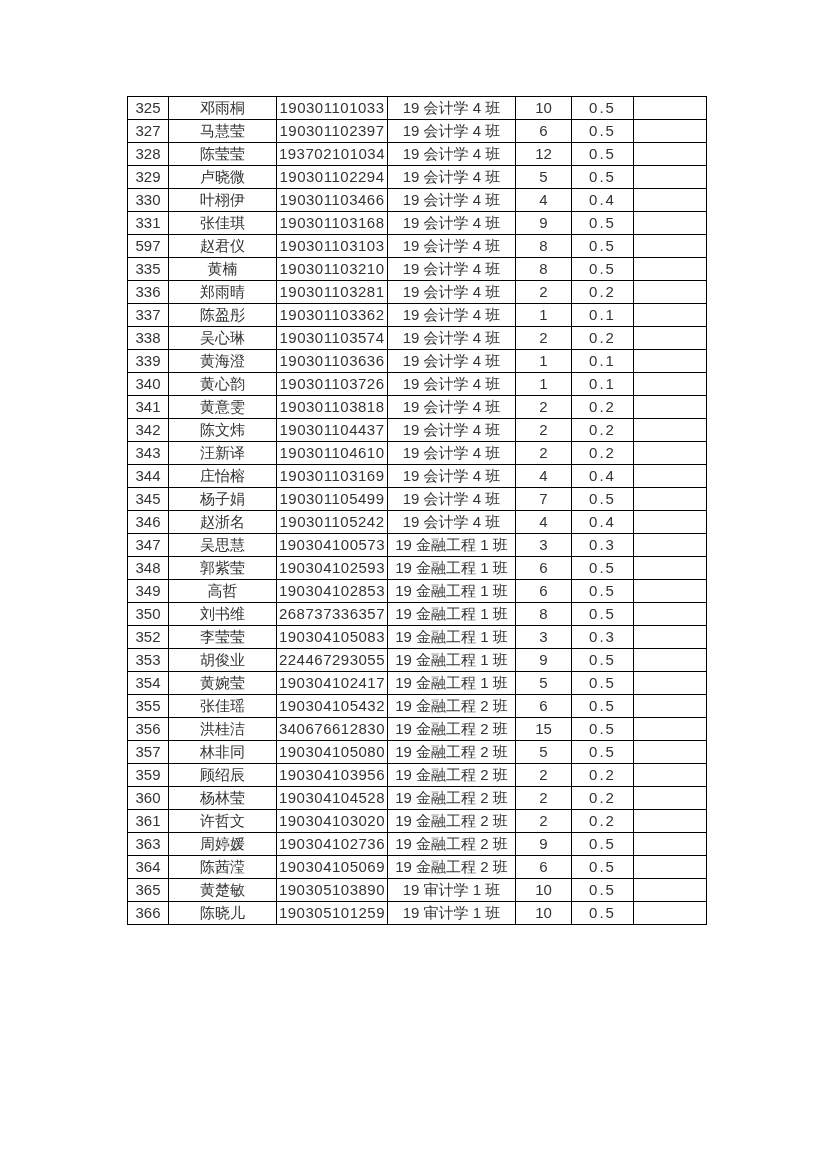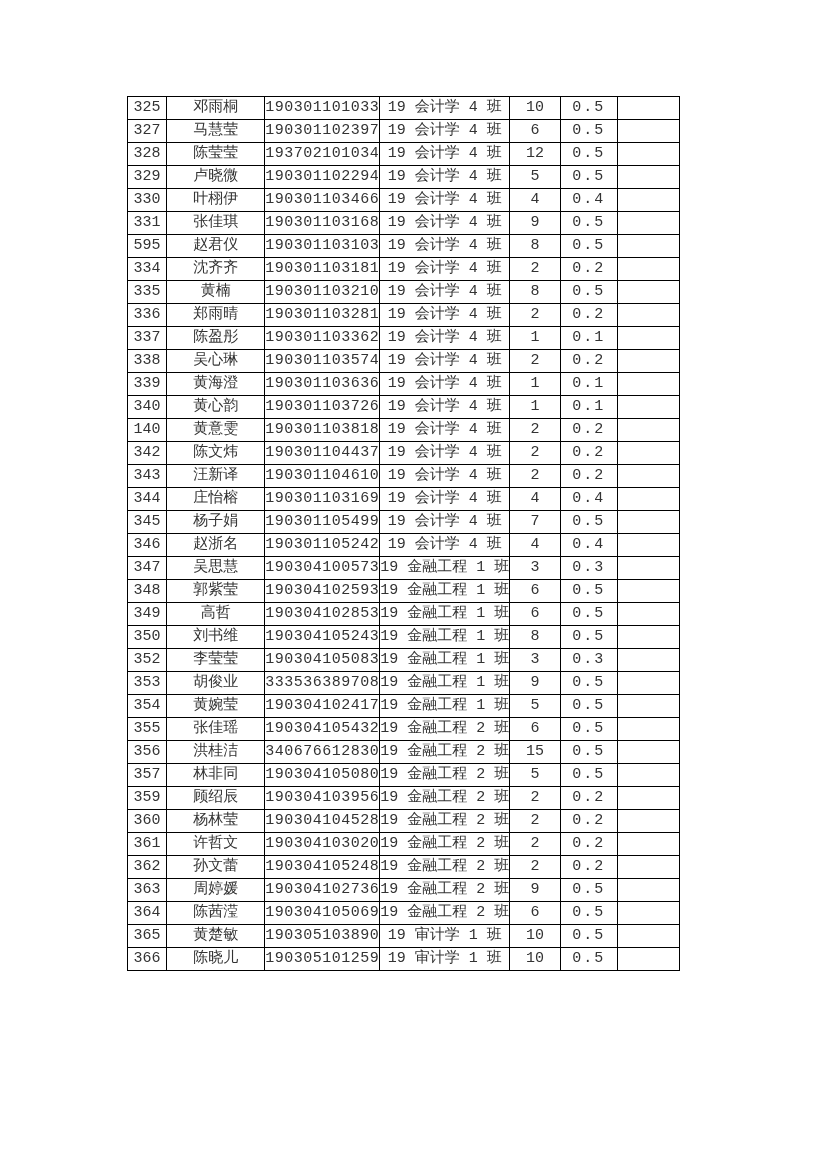--- a/index.html
+++ b/index.html
@@ -2,25 +2,25 @@
 <html><head>
 <meta charset="utf-8">
 <style>
   html, body {
     margin: 0;
     padding: 0;
     background: #ffffff;
   }
   .page {
     position: relative;
-    width: 680px;
+    width: 827px;
     height: 1169px;
     background: #ffffff;
     overflow: hidden;
-    font-family: Liberation Mono, monospace;
+    font-family: Liberation Sans, sans-serif;
   }
   table.grid {
     position: absolute;
     left: 127px;
     top: 96px;
     border-collapse: collapse;
     table-layout: fixed;
     color: #333333;
   }
   table.grid td {
@@ -105,35 +105,26 @@
         <tr>
           <td class="col-no">331</td>
           <td class="col-name">张佳琪</td>
           <td class="col-id">190301103168</td>
           <td class="col-class">19 会计学 4 班</td>
           <td class="col-count">9</td>
           <td class="col-score">0.5</td>
           <td class="col-empty"></td>
         </tr>
         <tr>
-          <td class="col-no">595</td>
+          <td class="col-no">597</td>
           <td class="col-name">赵君仪</td>
           <td class="col-id">190301103103</td>
           <td class="col-class">19 会计学 4 班</td>
           <td class="col-count">8</td>
           <td class="col-score">0.5</td>
-          <td class="col-empty"></td>
-        </tr>
-        <tr>
-          <td class="col-no">334</td>
-          <td class="col-name">沈齐齐</td>
-          <td class="col-id">190301103181</td>
-          <td class="col-class">19 会计学 4 班</td>
-          <td class="col-count">2</td>
-          <td class="col-score">0.2</td>
           <td class="col-empty"></td>
         </tr>
         <tr>
           <td class="col-no">335</td>
           <td class="col-name">黄楠</td>
           <td class="col-id">190301103210</td>
           <td class="col-class">19 会计学 4 班</td>
           <td class="col-count">8</td>
           <td class="col-score">0.5</td>
           <td class="col-empty"></td>
@@ -177,21 +168,21 @@
         <tr>
           <td class="col-no">340</td>
           <td class="col-name">黄心韵</td>
           <td class="col-id">190301103726</td>
           <td class="col-class">19 会计学 4 班</td>
           <td class="col-count">1</td>
           <td class="col-score">0.1</td>
           <td class="col-empty"></td>
         </tr>
         <tr>
-          <td class="col-no">140</td>
+          <td class="col-no">341</td>
           <td class="col-name">黄意雯</td>
           <td class="col-id">190301103818</td>
           <td class="col-class">19 会计学 4 班</td>
           <td class="col-count">2</td>
           <td class="col-score">0.2</td>
           <td class="col-empty"></td>
         </tr>
         <tr>
           <td class="col-no">342</td>
           <td class="col-name">陈文炜</td>
@@ -260,39 +251,39 @@
           <td class="col-name">高哲</td>
           <td class="col-id">190304102853</td>
           <td class="col-class">19 金融工程 1 班</td>
           <td class="col-count">6</td>
           <td class="col-score">0.5</td>
           <td class="col-empty"></td>
         </tr>
         <tr>
           <td class="col-no">350</td>
           <td class="col-name">刘书维</td>
-          <td class="col-id">190304105243</td>
+          <td class="col-id">268737336357</td>
           <td class="col-class">19 金融工程 1 班</td>
           <td class="col-count">8</td>
           <td class="col-score">0.5</td>
           <td class="col-empty"></td>
         </tr>
         <tr>
           <td class="col-no">352</td>
           <td class="col-name">李莹莹</td>
           <td class="col-id">190304105083</td>
           <td class="col-class">19 金融工程 1 班</td>
           <td class="col-count">3</td>
           <td class="col-score">0.3</td>
           <td class="col-empty"></td>
         </tr>
         <tr>
           <td class="col-no">353</td>
           <td class="col-name">胡俊业</td>
-          <td class="col-id">333536389708</td>
+          <td class="col-id">224467293055</td>
           <td class="col-class">19 金融工程 1 班</td>
           <td class="col-count">9</td>
           <td class="col-score">0.5</td>
           <td class="col-empty"></td>
         </tr>
         <tr>
           <td class="col-no">354</td>
           <td class="col-name">黄婉莹</td>
           <td class="col-id">190304102417</td>
           <td class="col-class">19 金融工程 1 班</td>
@@ -342,29 +333,20 @@
           <td class="col-id">190304104528</td>
           <td class="col-class">19 金融工程 2 班</td>
           <td class="col-count">2</td>
           <td class="col-score">0.2</td>
           <td class="col-empty"></td>
         </tr>
         <tr>
           <td class="col-no">361</td>
           <td class="col-name">许哲文</td>
           <td class="col-id">190304103020</td>
-          <td class="col-class">19 金融工程 2 班</td>
-          <td class="col-count">2</td>
-          <td class="col-score">0.2</td>
-          <td class="col-empty"></td>
-        </tr>
-        <tr>
-          <td class="col-no">362</td>
-          <td class="col-name">孙文蕾</td>
-          <td class="col-id">190304105248</td>
           <td class="col-class">19 金融工程 2 班</td>
           <td class="col-count">2</td>
           <td class="col-score">0.2</td>
           <td class="col-empty"></td>
         </tr>
         <tr>
           <td class="col-no">363</td>
           <td class="col-name">周婷媛</td>
           <td class="col-id">190304102736</td>
           <td class="col-class">19 金融工程 2 班</td>

